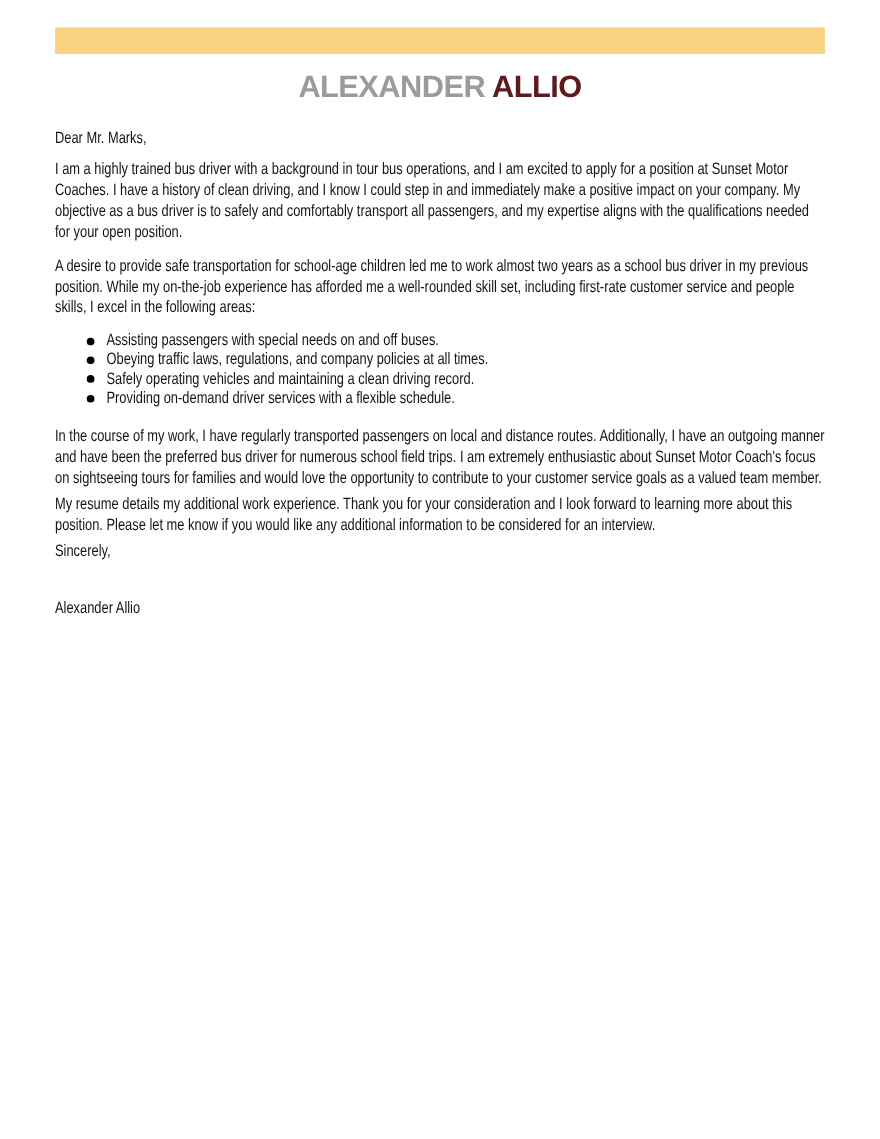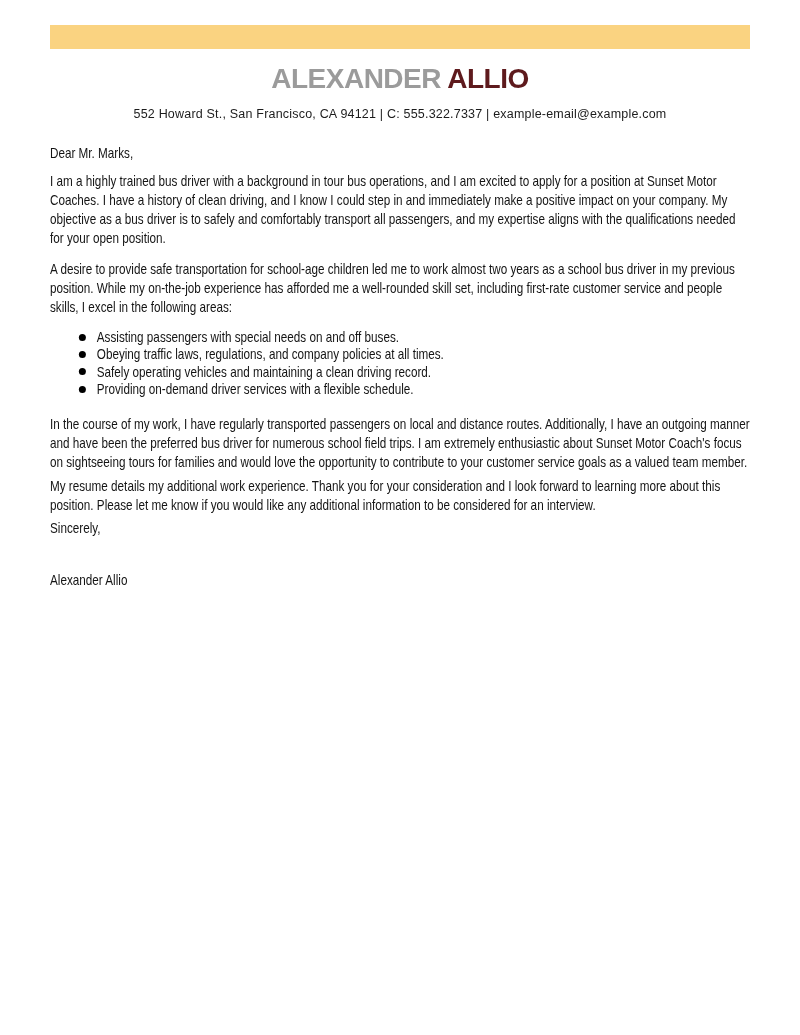--- a/index.html
+++ b/index.html
@@ -91,21 +91,20 @@
 </style>
 </head>
 <body>
 
 <div class="page">
 
   <div class="accent-bar"></div>
 
   <h1 class="name"><span class="first-name">ALEXANDER</span> <span class="last-name">ALLIO</span></h1>
 
-  <div class="contact">552 Howard St., San Francisco, CA 94121 | C: 555.322.7337 | example-email@example.com</div>
 
   <div class="letter">
     <div class="letter-inner">
 
       <p class="greeting">Dear Mr. Marks,</p>
 
       <p class="para-a">I am a highly trained bus driver with a background in tour bus operations, and I am excited to apply for a position at Sunset Motor Coaches. I have a history of clean driving, and I know I could step in and immediately make a positive impact on your company. My objective as a bus driver is to safely and comfortably transport all passengers, and my expertise aligns with the qualifications needed for your open position.</p>
 
       <p class="para-b">A desire to provide safe transportation for school-age children led me to work almost two years as a school bus driver in my previous position. While my on-the-job experience has afforded me a well-rounded skill set, including first-rate customer service and people skills, I excel in the following areas:</p>
 

